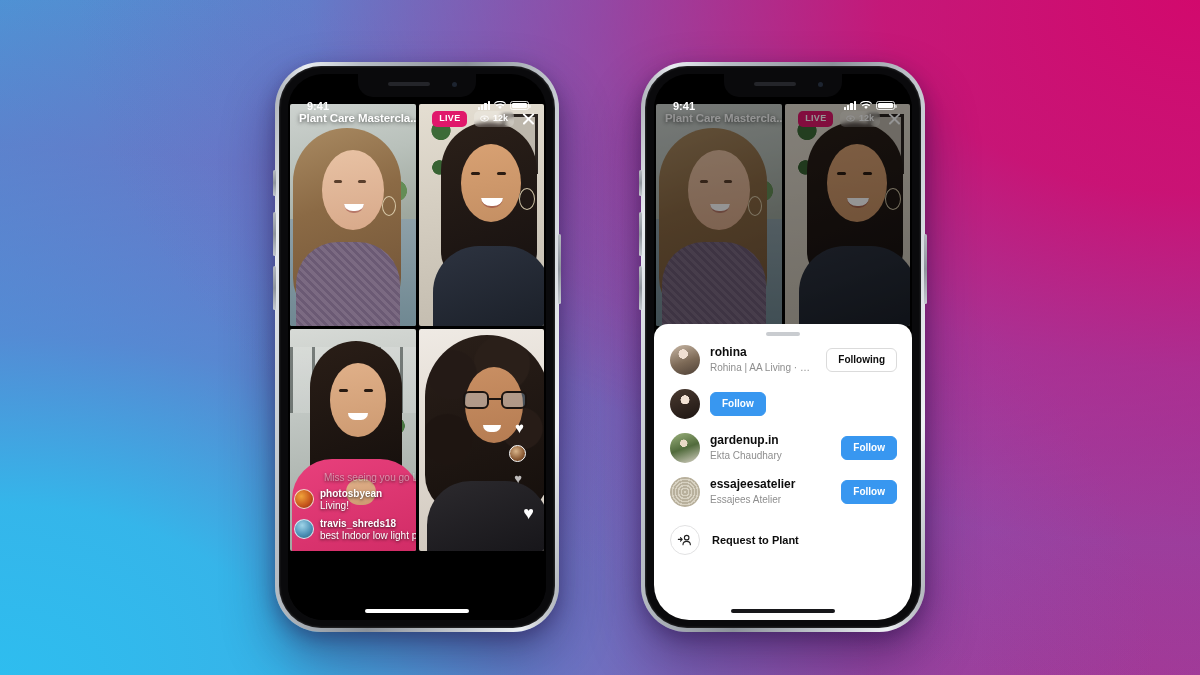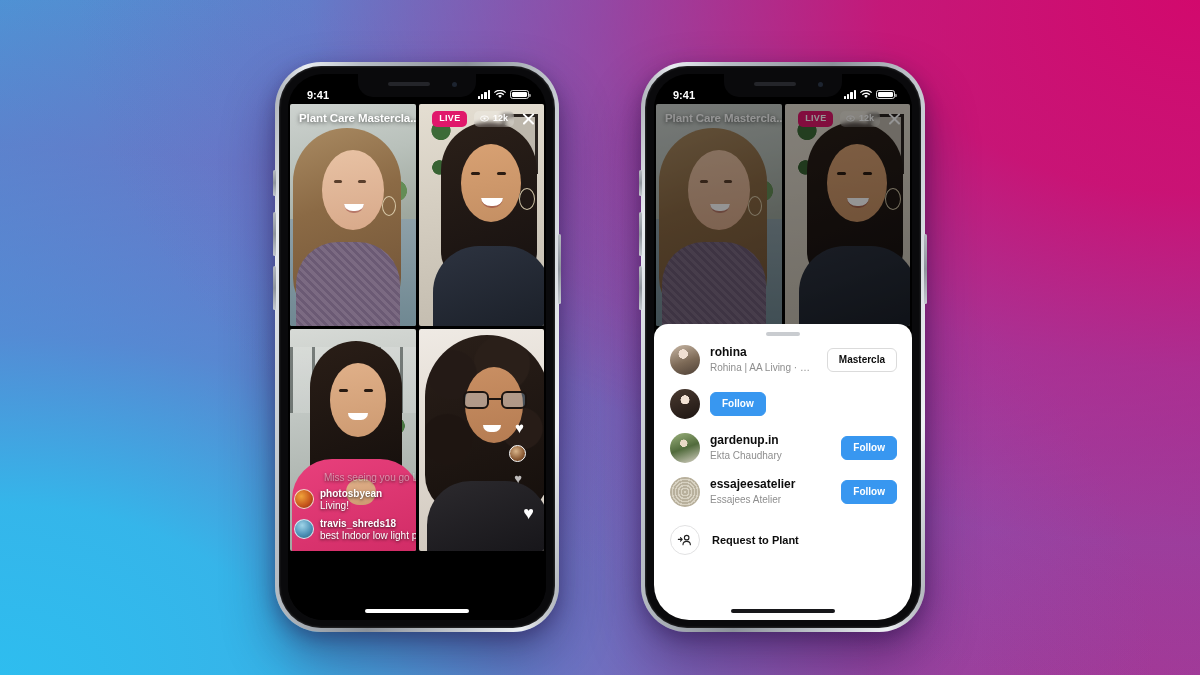--- a/index.html
+++ b/index.html
@@ -78,21 +78,21 @@
     width: 42px; height: 4px; border-radius: 3px;
     background: #24252a;
   }
   .notch .cam {
     position: absolute; top: 8px; right: 19px;
     width: 5px; height: 5px; border-radius: 50%;
     background: #1d2430;
   }
 
   .statusbar {
-    position: absolute; top: 4px; left: 0; right: 0;
+    position: absolute; top: 15px; left: 0; right: 0;
     height: 30px;
     display: flex; align-items: center; justify-content: space-between;
     padding: 3px 17px 0 19px;
     z-index: 38;
     color: #fff;
     font-size: 11px;
     font-weight: bold;
   }
   .sb-right { display: flex; align-items: flex-end; gap: 4px; }
   .sig { display: flex; align-items: flex-end; gap: 1.2px; height: 9px; }
@@ -686,21 +686,21 @@
           <div class="grabber"></div>
 
           <div class="ulist">
 
             <div class="urow">
               <span class="uav ua1"></span>
               <span class="uinfo">
                 <span class="uname">rohina</span>
                 <span class="usub">Rohina | AA Living · Host</span>
               </span>
-              <span class="ubtn following">Mastercla</span>
+              <span class="ubtn following">Following</span>
             </div>
 
             <div class="urow">
               <span class="uav ua2"></span>
               <span class="ubtn follow">Follow</span>
             </div>
 
             <div class="urow">
               <span class="uav ua3"></span>
               <span class="uinfo">

